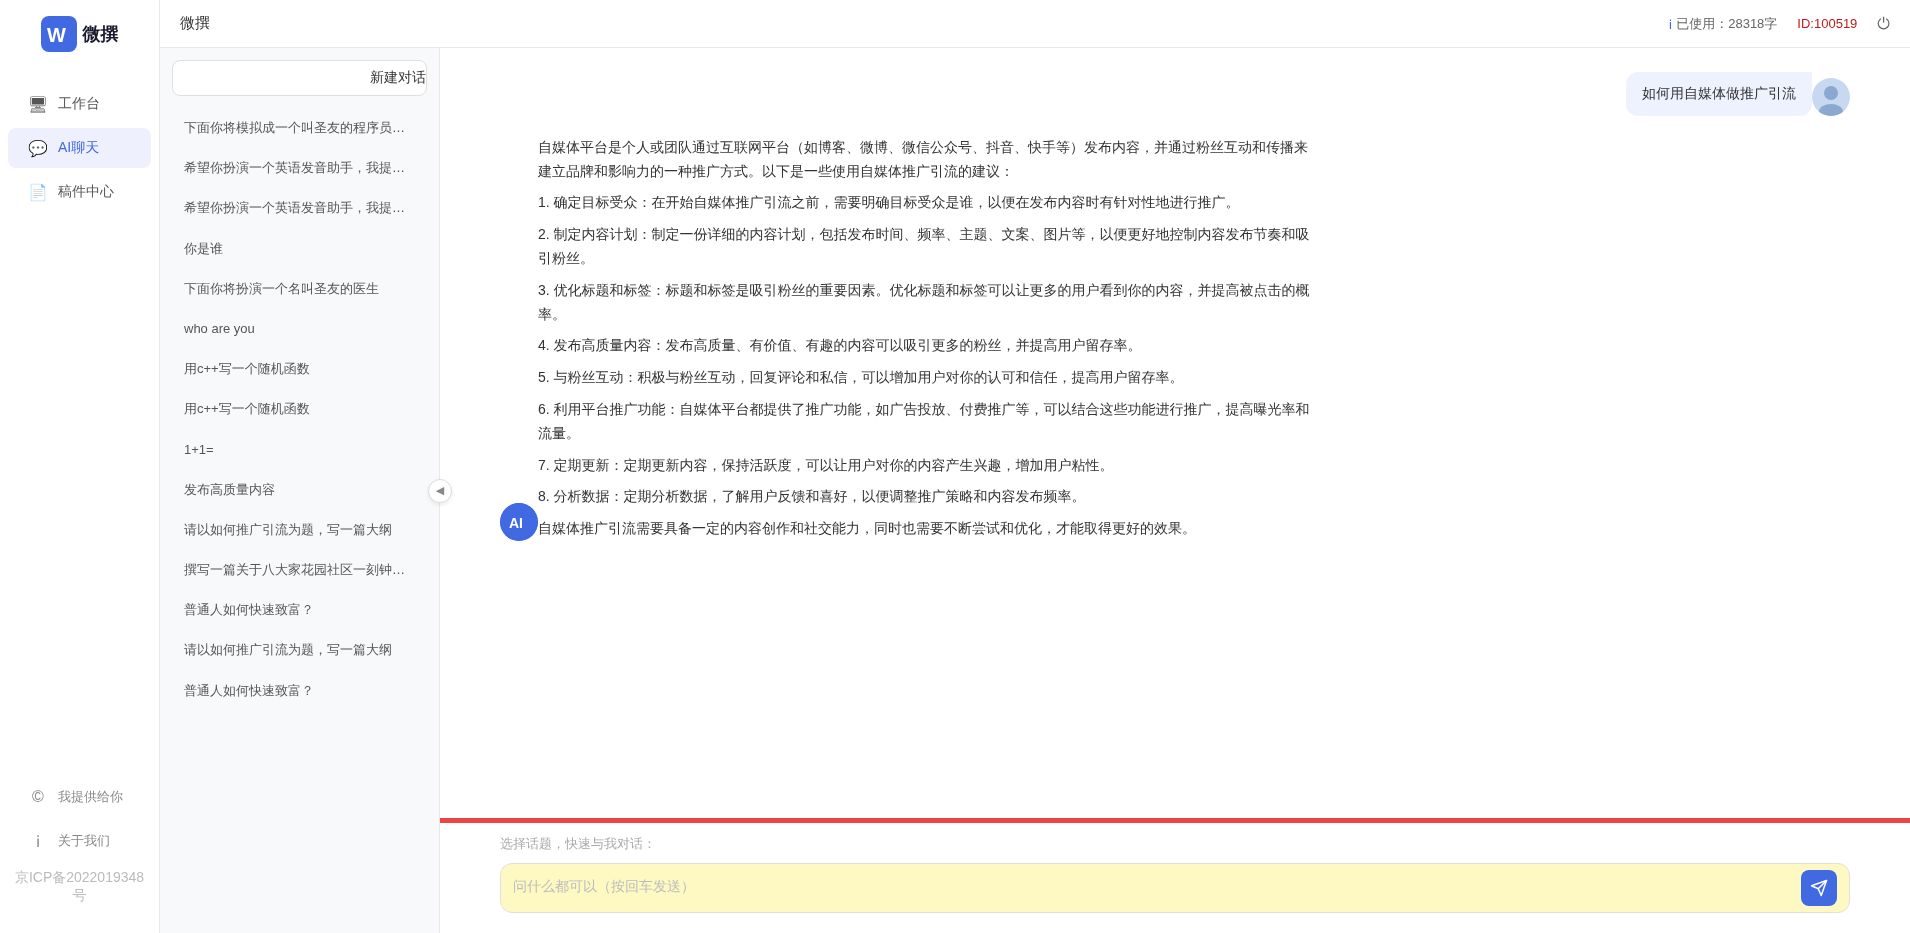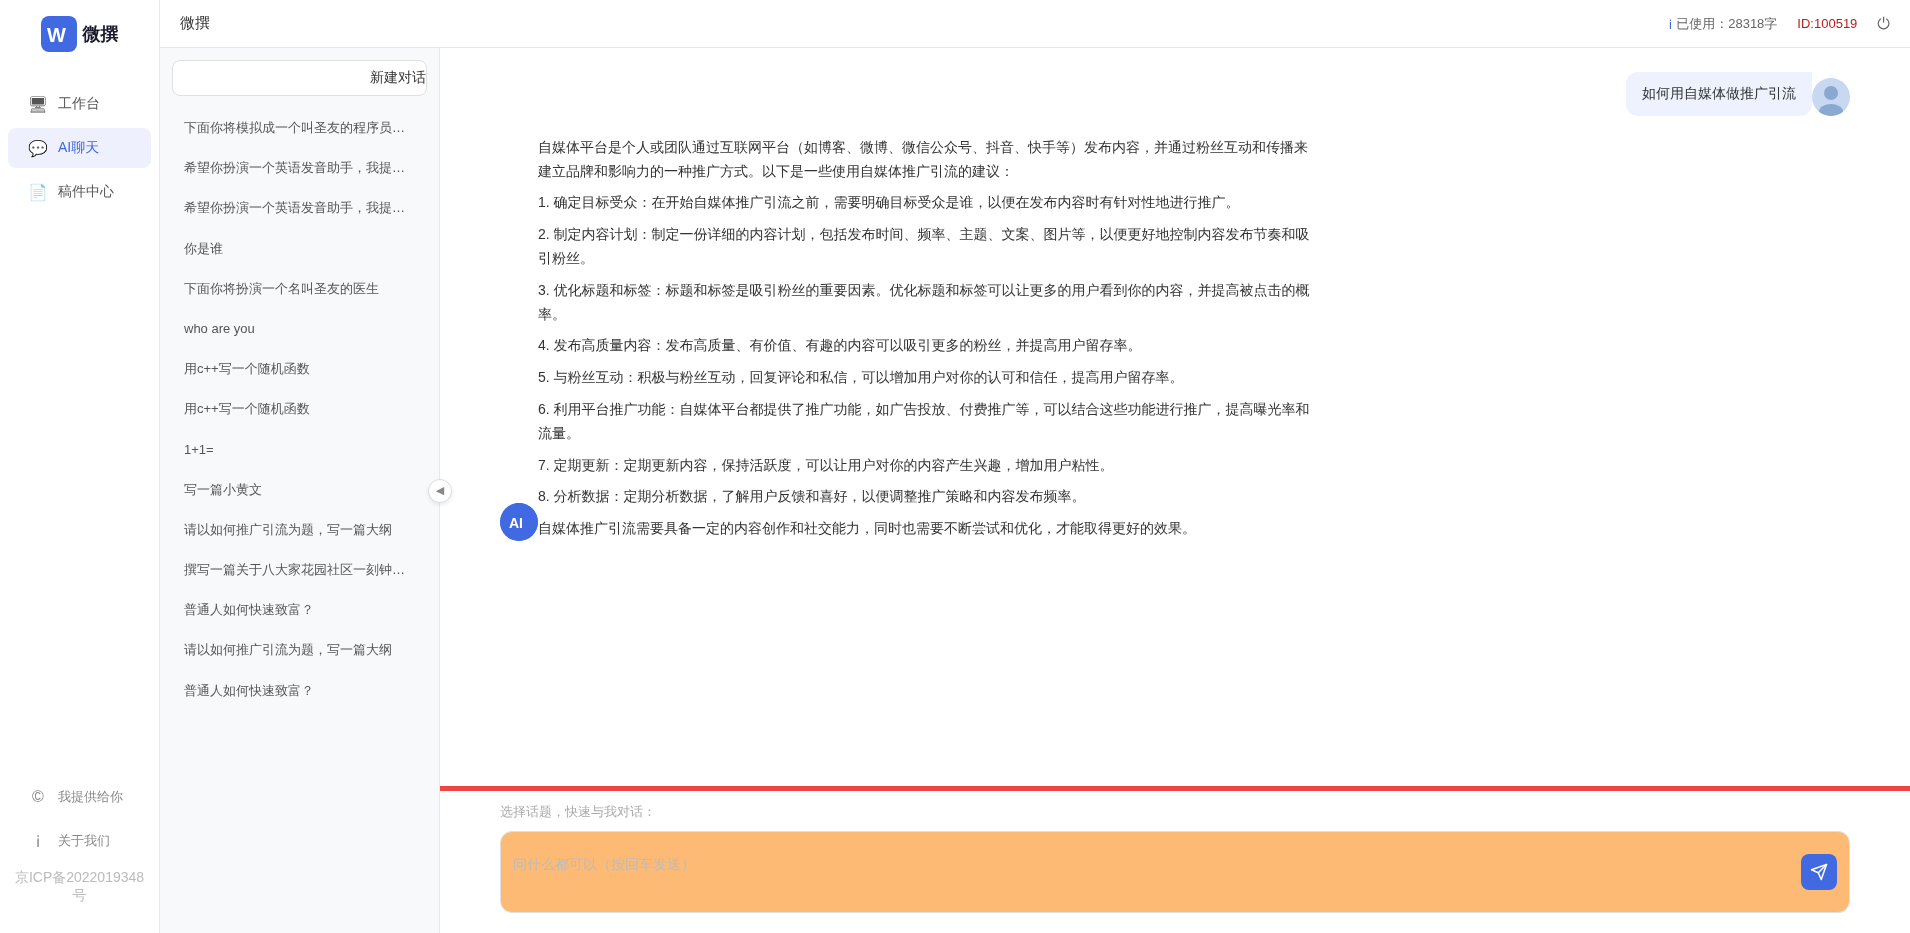--- a/index.html
+++ b/index.html
@@ -226,25 +226,25 @@
       padding: 12px 60px 20px;
       background: #fff;
     }
     .quick-topics {
       font-size: 13px;
       color: #aaa;
       margin-bottom: 10px;
     }
     .input-box {
       display: flex;
-      align-items: flex-start;
+      align-items: center;
       border: 1px solid #e0e0e0;
       border-radius: 12px;
-      padding: 22px 12px;
-      background: #fdba74;
+      padding: 6px 12px;
+      background: #fef9c3;
       gap: 8px;
     }
     .input-box textarea {
       flex: 1;
       border: none;
       background: transparent;
       font-size: 14px;
       color: #333;
       resize: none;
       outline: none;
@@ -353,21 +353,21 @@
         <div class="new-chat-btn">新建对话</div>
         <div class="chat-item">下面你将模拟成一个叫圣友的程序员，我说...</div>
         <div class="chat-item">希望你扮演一个英语发音助手，我提供给你...</div>
         <div class="chat-item">希望你扮演一个英语发音助手，我提供给你...</div>
         <div class="chat-item">你是谁</div>
         <div class="chat-item">下面你将扮演一个名叫圣友的医生</div>
         <div class="chat-item">who are you</div>
         <div class="chat-item">用c++写一个随机函数</div>
         <div class="chat-item">用c++写一个随机函数</div>
         <div class="chat-item">1+1=</div>
-        <div class="chat-item">写一篇小黄文</div>
+        <div class="chat-item">发布高质量内容</div>
         <div class="chat-item">请以如何推广引流为题，写一篇大纲</div>
         <div class="chat-item">撰写一篇关于八大家花园社区一刻钟便民生...</div>
         <div class="chat-item">普通人如何快速致富？</div>
         <div class="chat-item">请以如何推广引流为题，写一篇大纲</div>
         <div class="chat-item">普通人如何快速致富？</div>
       </div>
       <div class="collapse-arrow">◀</div>
     </div>
 
     <div class="chat-area">

